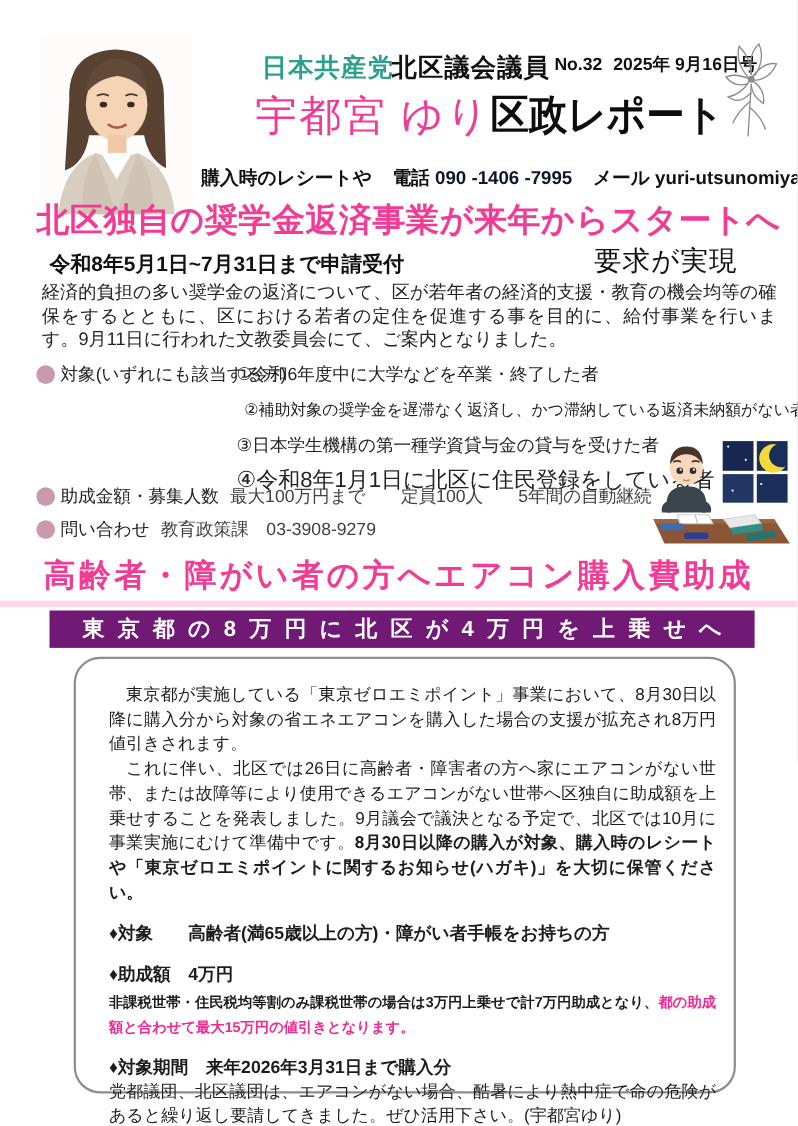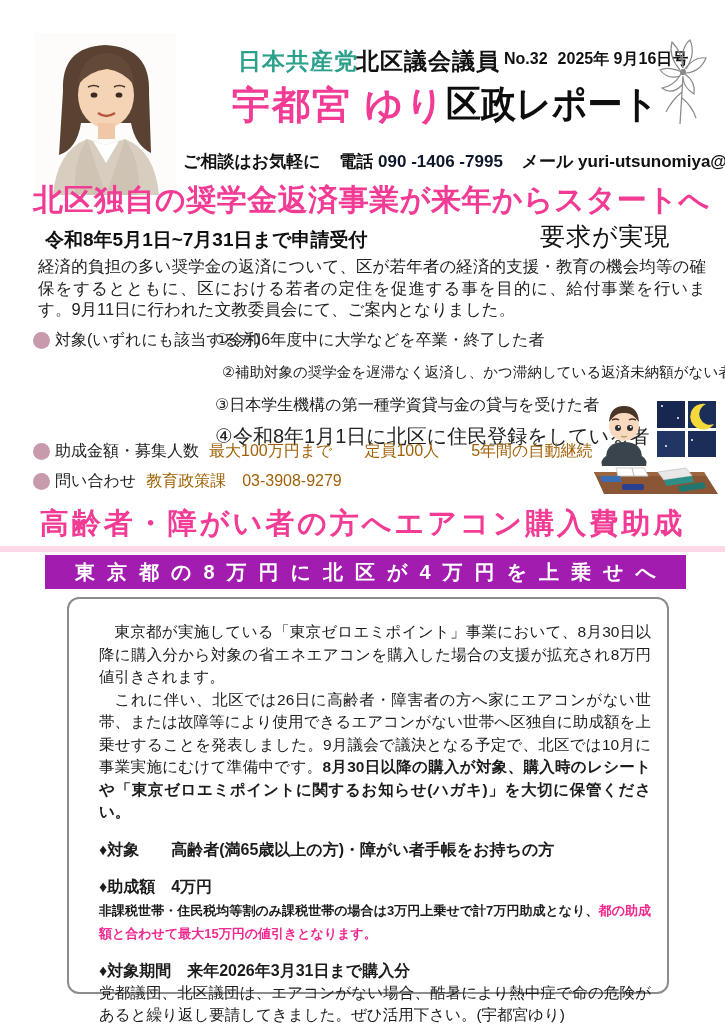--- a/index.html
+++ b/index.html
@@ -7,49 +7,49 @@
     position:relative;width:725px;height:1024px;margin:0 auto;background:#ffffff;
     font-family:"Liberation Sans","DejaVu Sans",sans-serif;color:#1a1a1a;overflow:hidden;
   }
   .abs{position:absolute;}
   
   .photo{left:35px;top:33px;width:141px;height:162px;}
   .party{left:238px;top:46px;font-size:23px;font-weight:bold;color:#2ba18c;letter-spacing:1px;}
   .role{left:356px;top:46px;font-size:23px;font-weight:bold;color:#111;letter-spacing:1px;}
   .issue{left:504px;top:49px;font-size:16px;font-weight:bold;color:#111;}
   .issue .no{margin-right:10px;}
-  .name{left:232px;top:80px;font-size:38px;font-weight:bold;color:#f13b94;letter-spacing:2px;}
+  .name{left:232px;top:80px;font-size:38px;font-weight:normal;color:#f13b94;letter-spacing:2px;}
   .report-title{left:446px;top:79px;font-size:38px;font-weight:bold;color:#0d0d0d;letter-spacing:0px;transform:scaleX(.92);transform-origin:left;}
   .contact{left:183px;top:150px;font-size:17px;font-weight:bold;color:#111;white-space:nowrap;}
   .contact .phone{color:#0f172a;}
   .contact .gap{display:inline-block;width:14px;}
   .flower{left:650px;top:36px;width:64px;height:92px;}
   
   .headline1{left:33px;top:180px;width:675px;font-size:30px;font-weight:bold;color:#f13b94;letter-spacing:.5px;white-space:nowrap;}
   .period1{left:45px;top:227px;font-size:19px;font-weight:bold;color:#111;}
   .achieve{left:540px;top:220px;font-size:25px;font-weight:normal;color:#111;letter-spacing:1px;}
   .body1{left:38px;top:256px;width:668px;font-size:16.5px;line-height:21.5px;color:#222;text-align:justify;}
   .brow{left:33px;width:690px;display:flex;align-items:flex-start;}
   .dot{flex:0 0 17px;width:17px;height:17px;border-radius:50%;background:#c89aae;margin-top:2px;}
   .blabel{margin-left:5px;font-size:16px;color:#222;white-space:nowrap;}
   .r1{top:330px;}
   .item1{position:absolute;left:215px;top:330px;font-size:16px;color:#222;white-space:nowrap;}
   .item2{position:absolute;left:222px;top:363px;font-size:14.5px;color:#222;white-space:nowrap;}
   .item3{position:absolute;left:215px;top:395px;font-size:16px;color:#222;white-space:nowrap;}
   .item4{position:absolute;left:215px;top:423px;font-size:20px;color:#222;white-space:nowrap;}
   .r2{top:441px;}
   .r3{top:471px;}
-  .bval{margin-left:10px;font-size:16px;color:#a16207;white-space:nowrap;}
+  .bval{margin-left:10px;font-size:16px;color:#404040;white-space:nowrap;}
   .study{left:592px;top:396px;width:131px;height:104px;}
   
   .headline2{left:0;top:504px;width:725px;text-align:center;font-size:29px;font-weight:bold;color:#f13b94;letter-spacing:3px;white-space:nowrap;}
   .pinkstrip{left:0;top:546px;width:725px;height:6px;background:#fbd7e7;}
-  .banner{left:45px;top:555px;width:641px;height:34px;background:#a21caf;color:#fff;
+  .banner{left:45px;top:555px;width:641px;height:34px;background:#701a75;color:#fff;
     font-size:20px;font-weight:bold;line-height:34px;text-align:center;letter-spacing:12px;padding-left:12px;box-sizing:border-box;white-space:nowrap;}
-  .roundbox{left:67px;top:597px;width:602px;height:397px;border:2px solid #8c8c8c;border-radius:12px;box-sizing:border-box;
+  .roundbox{left:67px;top:597px;width:602px;height:397px;border:2px solid #8c8c8c;border-radius:24px;box-sizing:border-box;
     padding:22px 16px 0 30px;font-size:15.5px;line-height:22.5px;color:#1c1c1c;}
   .roundbox p{margin:0;text-align:justify;}
   .indent{text-indent:1em;}
   .mt{margin-top:20px;}
   .boldrun{font-weight:bold;}
   .drow{margin-top:15px;font-weight:bold;font-size:16px;}
   .drow .dval{margin-left:16px;}
   .drow .dval-wide{margin-left:32px;}
   .note{margin-top:15px;font-weight:bold;font-size:13px;line-height:23px;}
   .note .pinkrun{color:#f1288e;}
@@ -86,21 +86,21 @@
   <div class="abs party">日本共産党</div>
   <div class="abs role">北区議会議員</div>
   <div class="abs issue">
     <span class="no">No.32</span><span>2025年 9月16日号</span>
   </div>
 
   <div class="abs name">宇都宮 ゆり</div>
   <div class="abs report-title">区政レポート</div>
 
   <div class="abs contact">
-    <span>ご相談はお気軽に</span><span class="gap"></span>
+    <span>購入時のレシートや</span><span class="gap"></span>
     <span>電話</span>
     <span class="phone">090 -1406 -7995</span><span class="gap"></span>
     <span>メール</span>
     <span>yuri-utsunomiya@kyoukita.jp</span>
   </div>
 
   <svg class="abs flower" viewBox="0 0 64 92">
     <g stroke="#8a8a8a" stroke-width="1.2" fill="none">
       <path d="M30 34 Q18 20 22 6 Q32 16 33 32"></path>
       <path d="M33 32 Q30 12 40 4 Q46 18 36 33"></path>

